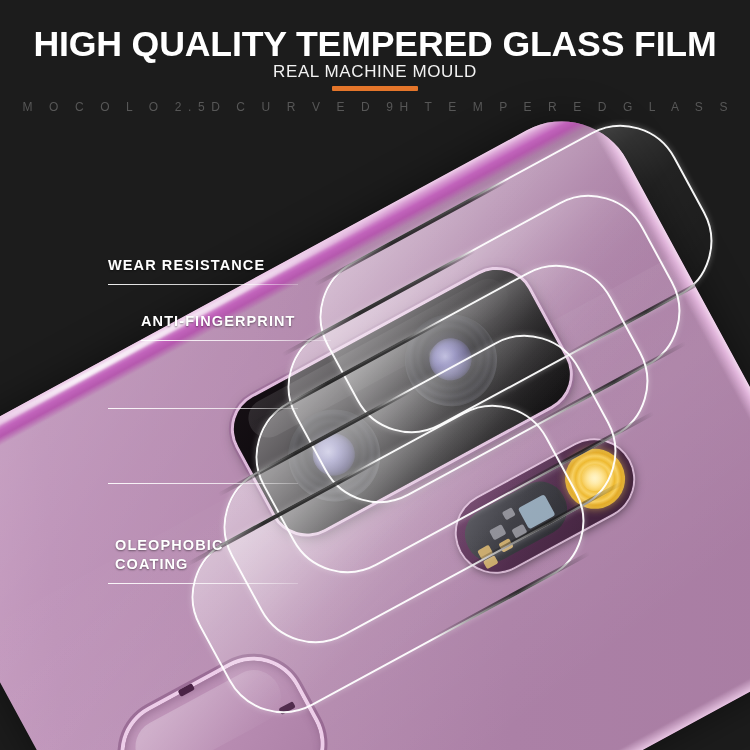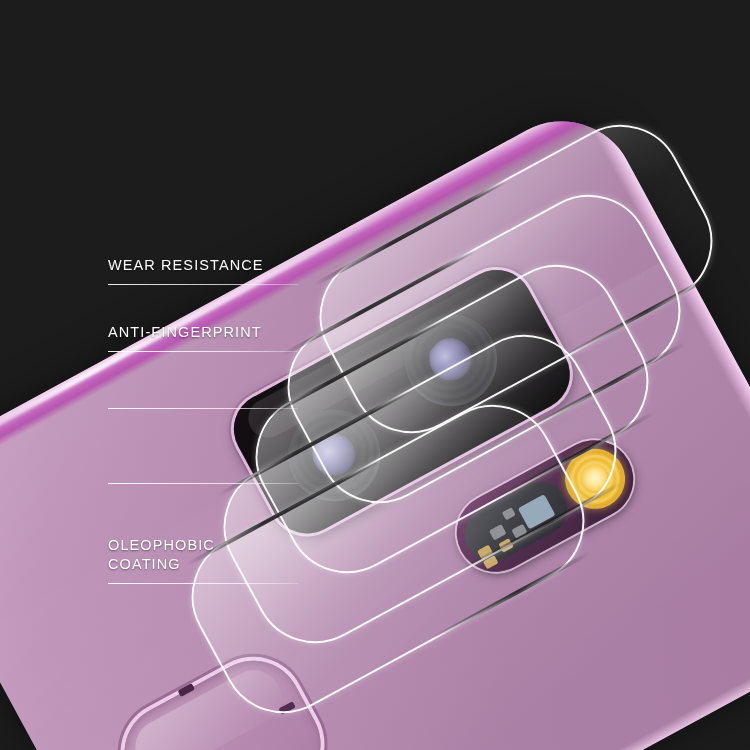--- a/index.html
+++ b/index.html
@@ -179,28 +179,28 @@
   #sheet2{left:286px;top:256px;}
   #sheet3{left:254px;top:326px;}
   #sheet4{left:222px;top:396px;}
   #sheet5{left:190px;top:466px;}
 
   
   #labels{position:absolute;left:0;top:0;width:750px;height:750px;z-index:70;}
   .feature{position:absolute;left:108px;width:230px;}
   .feature .ftext{
     font-size:14.5px;color:#ffffff;letter-spacing:1.1px;white-space:nowrap;
-    line-height:19px;text-shadow:0 1px 2px rgba(0,0,0,.45);
+    line-height:19px;text-shadow:0 1px 2px rgba(0,0,0,.45);font-weight:bold;
   }
   .feature .rule{
     margin-top:9px;width:190px;height:1px;
     background:linear-gradient(90deg,rgba(255,255,255,.92),rgba(255,255,255,.70) 70%,rgba(255,255,255,.25));
   }
   #feature-0{top:256px;}
-  #feature-1{top:323px;}
+  #feature-1{top:312px;margin-left:33px;}
   #feature-2{top:399px;}
   #feature-3{top:474px;}
   #feature-4{top:536px;}
 </style>
 </head>
 <body>
 
 <div id="stage">
 
   <div id="phone-wrap">
@@ -266,35 +266,41 @@
       <div class="dark-lip"></div>
       <div class="dark-lip2"></div>
     </div>
     <div class="sheet" id="sheet5">
       <div class="fill"></div>
       <div class="dark-lip"></div>
       <div class="dark-lip2"></div>
     </div>
   </div>
 
+  <div id="header">
+    <div id="title">HIGH QUALITY TEMPERED GLASS FILM</div>
+    <div id="subtitle">REAL MACHINE MOULD</div>
+    <div id="accent-bar"></div>
+    <div id="tagline">M O C O L O   2.5D   C U R V E D   9H   T E M P E R E D   G L A S S</div>
+  </div>
 
   <div id="labels">
     <div class="feature" id="feature-0">
       <div class="ftext">WEAR RESISTANCE</div>
       <div class="rule"></div>
     </div>
     <div class="feature" id="feature-1">
       <div class="ftext">ANTI-FINGERPRINT</div>
       <div class="rule"></div>
     </div>
     <div class="feature" id="feature-2">
       <div class="rule"></div>
     </div>
     <div class="feature" id="feature-3">
       <div class="rule"></div>
     </div>
     <div class="feature" id="feature-4">
-      <div class="ftext" style="white-space:normal;max-width:150px;">OLEOPHOBIC COATING</div>
+      <div class="ftext" style="white-space:normal;max-width:150px;margin-left:7px;">OLEOPHOBIC COATING</div>
       <div class="rule"></div>
     </div>
   </div>
 
 </div>
 
 </body></html>

